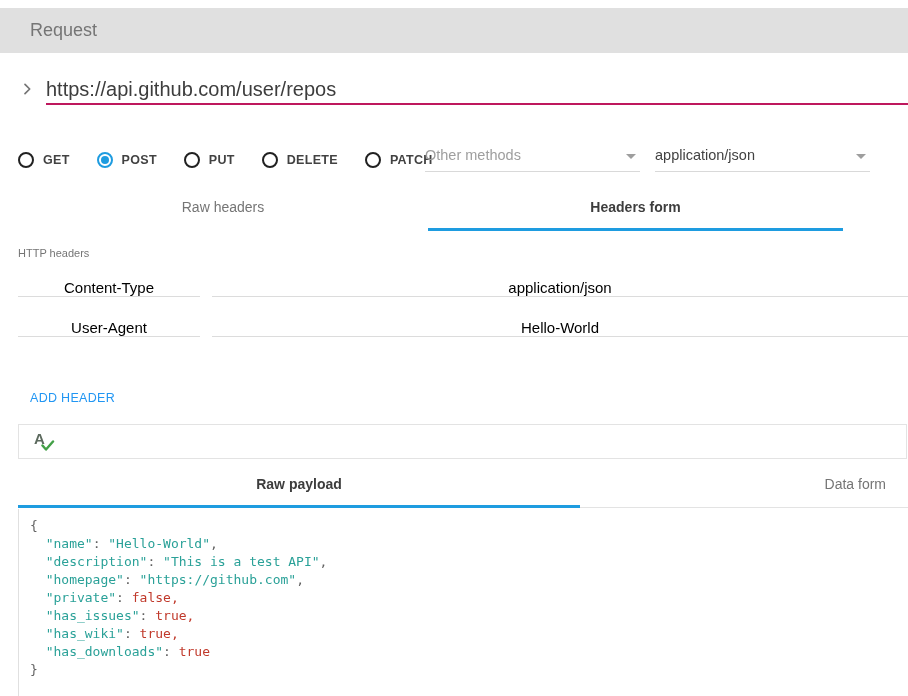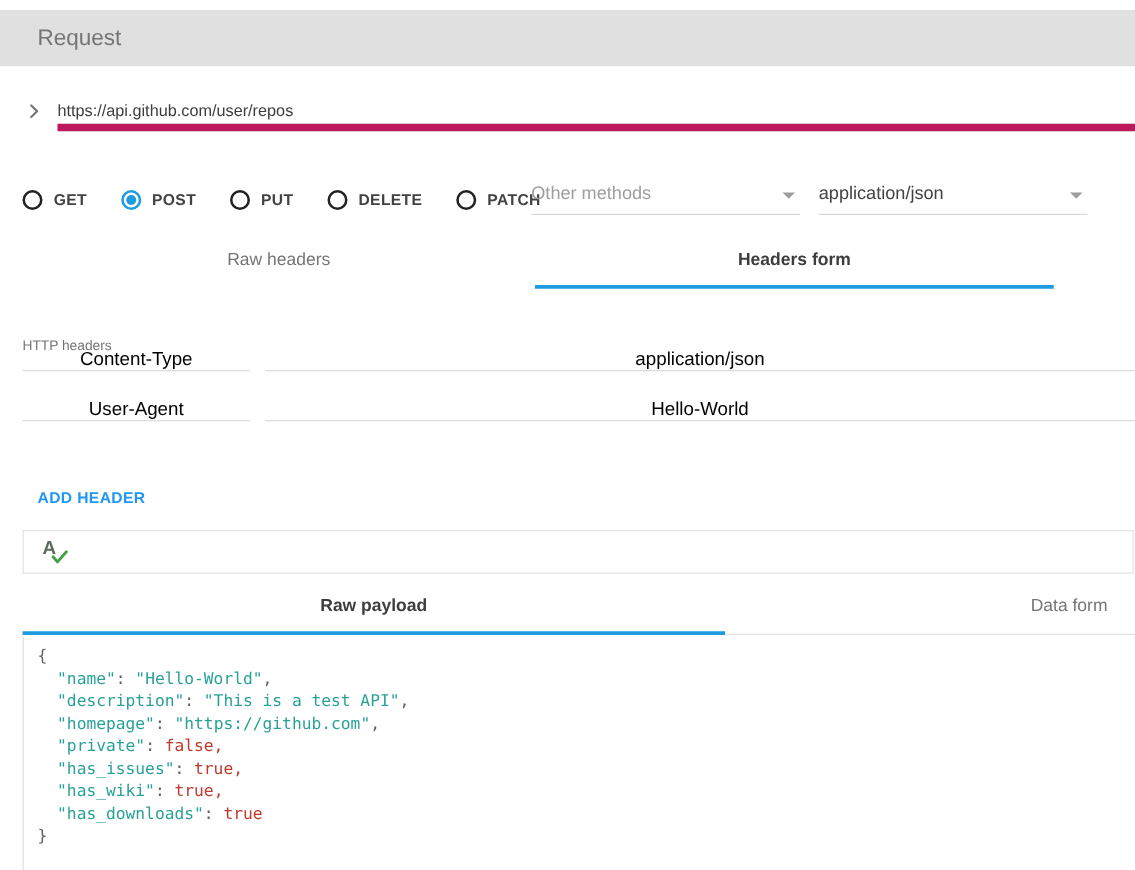--- a/index.html
+++ b/index.html
@@ -12,21 +12,21 @@
   .hdr {
     position:absolute; top:8px; left:0; right:0; height:45px;
     background:var(--header-bg,#e0e0e0); display:flex; align-items:center; padding-left:30px;
   }
   .hdr-title { font-size:18px; color:#757575; }
   
   .url-row { position:absolute; top:78px; left:0; right:0; height:28px; }
   .url-chevron { position:absolute; left:19px; top:3px; }
   .url-input {
     position:absolute; left:46px; right:0; top:0; height:27px;
-    border-bottom:6px solid #be185d; font-size:13px; color:#3d3d3d; line-height:22px;
+    border-bottom:2px solid #be185d; font-size:20px; color:#3d3d3d; line-height:22px;
   }
   
   .method-row { position:absolute; top:147px; left:18px; height:26px; display:flex; align-items:center; }
   .radio-item { display:flex; align-items:center; margin-right:27px; cursor:pointer; }
   .radio-circle {
     width:16px; height:16px; border-radius:50%; border:2px solid #212121;
     display:inline-block; position:relative; flex:0 0 auto;
   }
   .radio-circle.selected { border-color:var(--accent,#1fa3e3); }
   .radio-circle.selected::after {
@@ -46,21 +46,21 @@
   .dd-methods { left:425px; color:#9e9e9e; }
   .dd-ctype  { left:655px; color:#424242; }
   
   .tabs1 { position:absolute; top:193px; left:18px; width:825px; display:flex; }
   .tabs1 .tab {
     text-align:center; font-size:14px; padding:6px 0 13px 0; cursor:pointer;
   }
   .tabs1 .tab.inactive { width:410px; color:#757575; border-bottom:3px solid transparent; }
   .tabs1 .tab.active   { width:415px; color:#3d3d3d; font-weight:bold; border-bottom:3px solid var(--accent,#1e9ce0); }
   
-  .section-label { position:absolute; top:247px; left:18px; font-size:11px; color:#757575;margin-top:24px; }
+  .section-label { position:absolute; top:247px; left:18px; font-size:11px; color:#757575; }
   .hrows { position:absolute; top:265px; left:0; right:0; }
   .hrow { position:relative; height:40px; }
   .hcell { position:absolute; bottom:9px; border-bottom:0; font-size:15px; color:#000000;text-align:center; }
   .hname { left:18px; width:182px; }
   .hval  { left:212px; right:0; white-space:nowrap; }
   .hline { position:absolute; bottom:8px; border-bottom:1px solid #dcdcdc; height:0; }
   .hline-name { left:18px; width:182px; }
   .hline-val  { left:212px; right:0; }
   .redaction {
     display:inline-block; vertical-align:middle; margin-left:2px; margin-top:-4px;
@@ -70,21 +70,21 @@
   .redaction::before {
     content:""; position:absolute; left:18px; top:-3px; width:300px; height:8px;
     background:#000; border-radius:4px; transform:rotate(0.6deg);
   }
   .redaction::after {
     content:""; position:absolute; left:40px; bottom:-3px; width:310px; height:8px;
     background:#000; border-radius:4px; transform:rotate(-0.4deg);
   }
   
   .add-header {
-    position:absolute; top:391px; left:30px; font-size:12.5px; font-weight:bold;
+    position:absolute; top:391px; left:30px; font-size:12.5px; font-weight:normal;
     color:var(--link,#2196f3); letter-spacing:.3px; cursor:pointer; background:none; border:none;
     font-family:"Liberation Sans", sans-serif;
   }
   
   .editor-toolbar {
     position:absolute; top:424px; left:18px; right:1px; height:35px;
     border:1px solid #e3e3e3; display:flex; align-items:center; padding-left:15px;
   }
   .spellcheck { position:relative; width:22px; height:24px; cursor:pointer; }
   .spellcheck .a { position:absolute; left:0; top:0; font-size:15px; font-weight:bold; color:#5c6a5e; }

